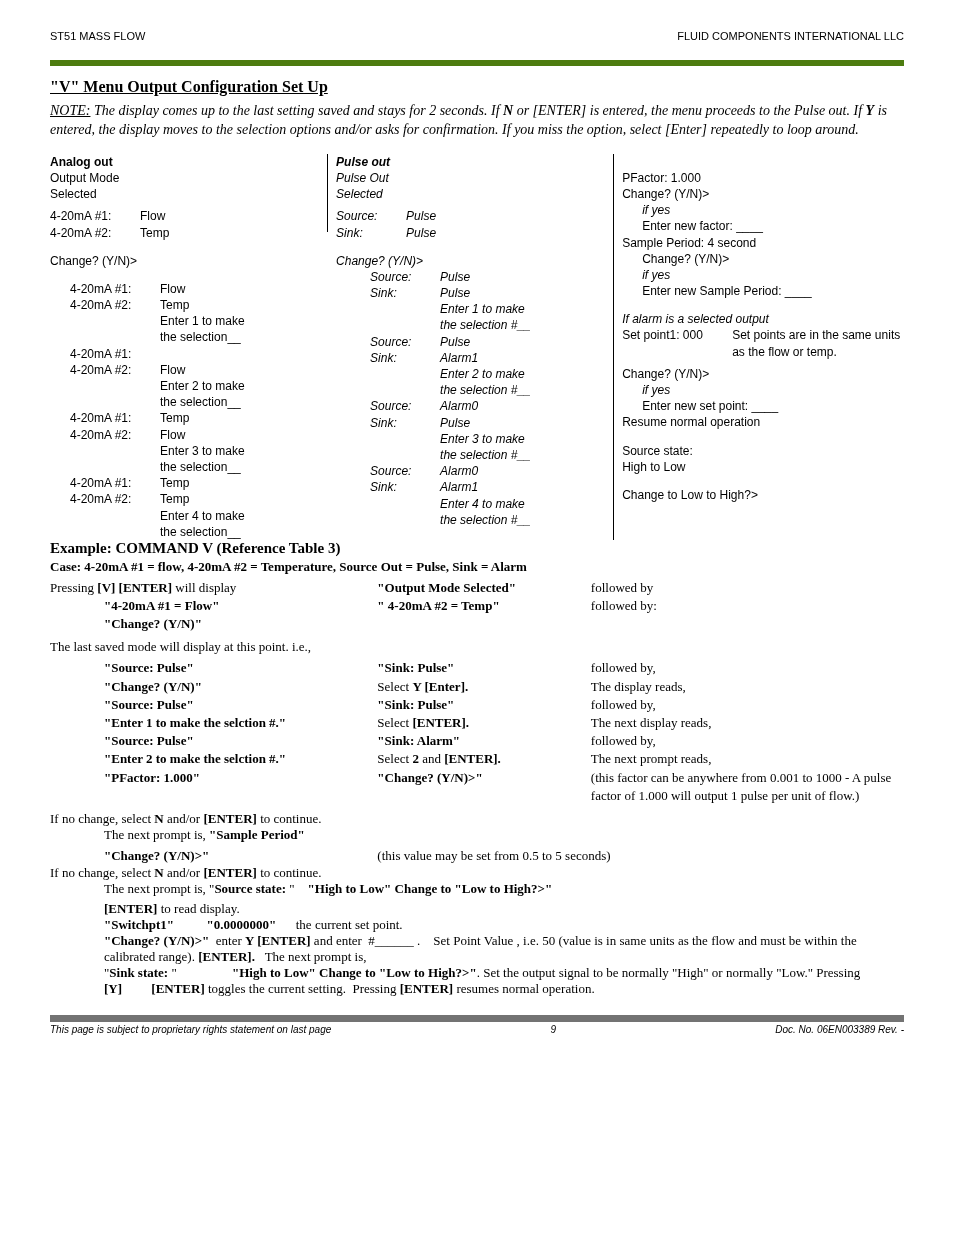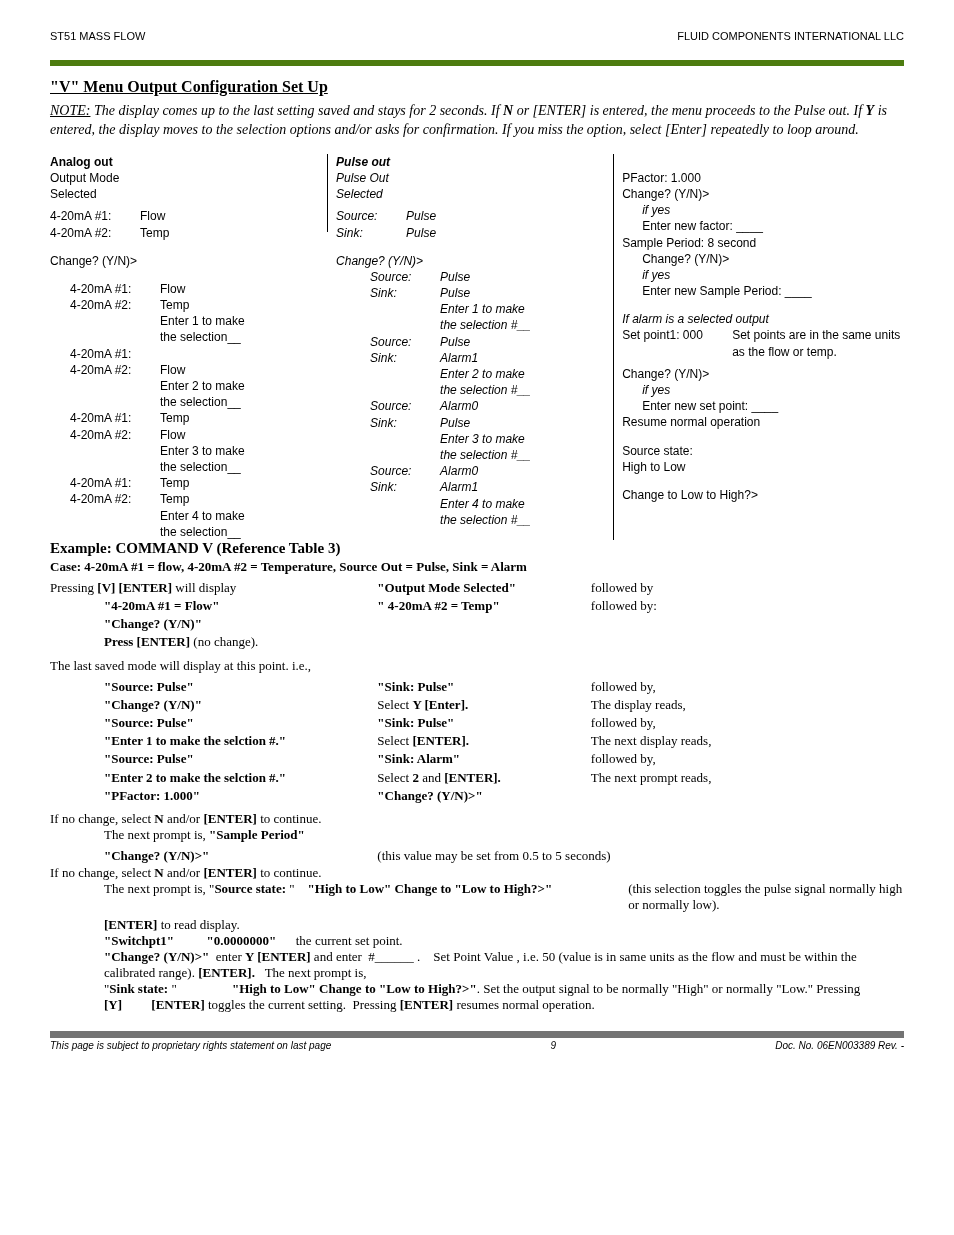--- a/index.html
+++ b/index.html
@@ -254,21 +254,21 @@
         <span>the selection #__</span>
       </div>
   </div>
 
   <div class="col col3">
     <div style="height:16px"></div>
     <div>PFactor: 1.000</div>
     <div>Change? (Y/N)&gt;</div>
     <div class="indent1"><i>if yes</i></div>
     <div class="indent1">Enter new factor: ____</div>
-    <div>Sample Period: 8 second</div>
+    <div>Sample Period: 4 second</div>
     <div class="indent1">Change? (Y/N)&gt;</div>
     <div class="indent1"><i>if yes</i></div>
     <div class="indent1">Enter new Sample Period: ____</div>
     <div style="height:12px"></div>
     <div><i>If alarm is a selected output</i></div>
     <div class="row">
         <span style="width:110px">Set point1: 000</span>
         <span style="flex:1">Set points are in the same units as the flow or temp.</span>
       </div>
     <div style="height:6px"></div>
@@ -285,21 +285,20 @@
 </div>
 
 <div class="example-title">Example: COMMAND V (Reference Table 3)</div>
 <div class="case-line">Case: 4-20mA #1 = flow,  4-20mA #2 = Temperature,          Source Out = Pulse,          Sink = Alarm</div>
 
 <div class="triple">
   <div class="c1">
     <div><span>Pressing </span><b>[V] [ENTER]</b><span> will display</span></div>
     <div class="ind b">"4-20mA #1 = Flow"</div>
     <div class="ind b">"Change? (Y/N)"</div>
-    <div class="ind"><b>Press [ENTER]</b><span> (no change).</span></div>
   </div>
   <div class="c2">
     <div class="b">"Output Mode Selected"</div>
     <div class="b">" 4-20mA #2 = Temp"</div>
   </div>
   <div class="c3">
     <div>followed by</div>
     <div>followed by:</div>
   </div>
 </div>
@@ -325,37 +324,37 @@
     <div><span>Select </span><b>2</b><span> and </span><b>[ENTER].</b></div>
     <div class="b">"Change? (Y/N)&gt;"</div>
   </div>
   <div class="c3">
     <div>followed by,</div>
     <div>The display reads,</div>
     <div>followed by,</div>
     <div>The next display reads,</div>
     <div>followed by,</div>
     <div>The next prompt reads,</div>
+    <div>(this factor can be anywhere from 0.001 to 1000 -  A pulse factor of 1.000 will output 1 pulse per unit of flow.)</div>
   </div>
 </div>
 
 <div style="margin-top:6px">If no change, select <b>N</b> and/or <b>[ENTER]</b> to continue.</div>
 <div class="ind">The next prompt is, <b>"Sample Period"</b></div>
 <div class="triple">
   <div class="c1">
       <div class="ind b">"Change? (Y/N)&gt;"</div>
     </div>
   <div class="c2" style="flex:1.85">
       <div>(this value may be set from 0.5 to 5 seconds)</div>
     </div>
 </div>
 <div>If no change, select <b>N</b> and/or <b>[ENTER]</b> to continue.</div>
 <div style="display:flex">
   <div class="ind" style="flex:1.9">The next prompt is,  "<b>Source state:</b> "&nbsp;&nbsp;&nbsp;&nbsp;<b>"High to Low" Change to "Low to High?&gt;"</b></div>
-  <div style="flex:1">(this selection toggles the pulse signal normally high or normally low).</div>
 </div>
 <div class="ind" style="margin-top:4px"><b>[ENTER]</b> to read display.</div>
 <div class="ind"><b>"Switchpt1"&nbsp;&nbsp;&nbsp;&nbsp;&nbsp;&nbsp;&nbsp;&nbsp;&nbsp;&nbsp;"0.0000000"</b>&nbsp;&nbsp;&nbsp;&nbsp;&nbsp;&nbsp;the current set point.</div>
 <div class="ind"><b>"Change? (Y/N)&gt;"</b>&nbsp;&nbsp;enter <b>Y [ENTER]</b> and enter &nbsp;#______ . &nbsp;&nbsp;&nbsp;Set Point Value , i.e. 50 (value is in same units as the flow and must be within the calibrated range). <b>[ENTER].</b>&nbsp;&nbsp;&nbsp;The next prompt is,</div>
 <div class="ind">"<b>Sink state:</b> "&nbsp;&nbsp;&nbsp;&nbsp;&nbsp;&nbsp;&nbsp;&nbsp;&nbsp;&nbsp;&nbsp;&nbsp;&nbsp;&nbsp;&nbsp;&nbsp;&nbsp;<b>"High to Low" Change to "Low to High?&gt;"</b>. Set the output signal to be normally "High" or normally "Low." Pressing <b>[Y]</b>&nbsp;&nbsp;&nbsp;&nbsp;&nbsp;&nbsp;&nbsp;&nbsp;&nbsp;<b>[ENTER]</b> toggles the current setting.&nbsp;&nbsp;Pressing <b>[ENTER]</b> resumes normal operation.</div>
 
 <div class="footer">
   <span>This page is subject to proprietary rights statement on last page</span>
   <span>9</span>
   <span>Doc. No. 06EN003389 Rev. -</span>

